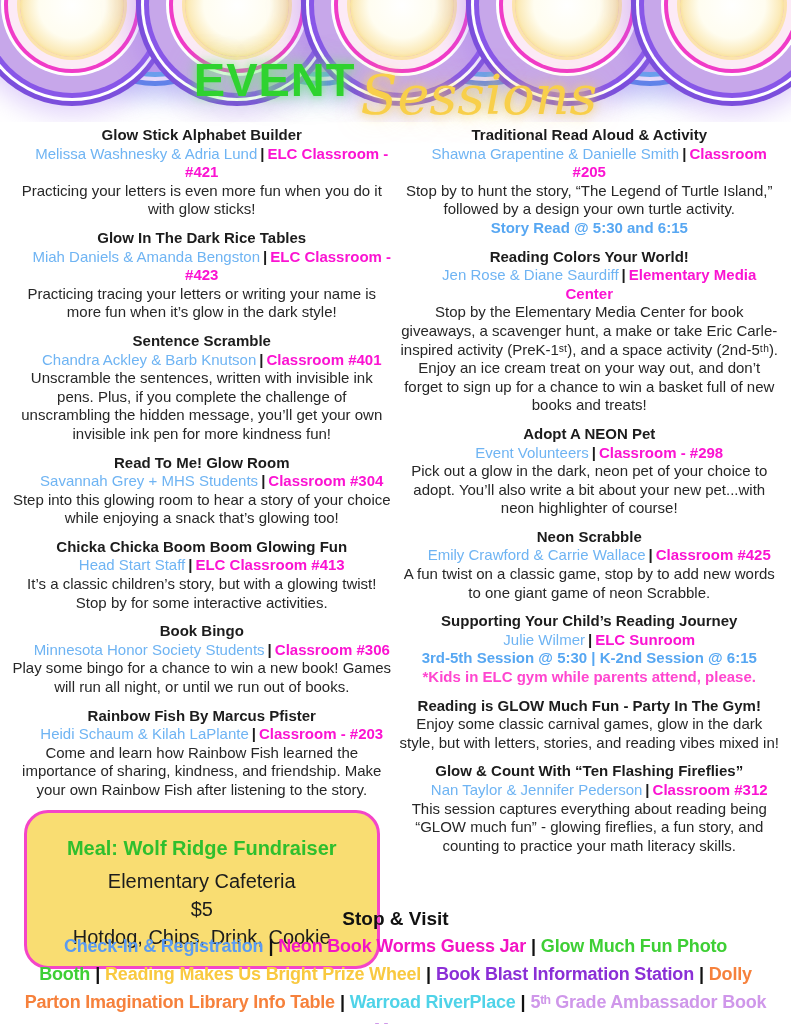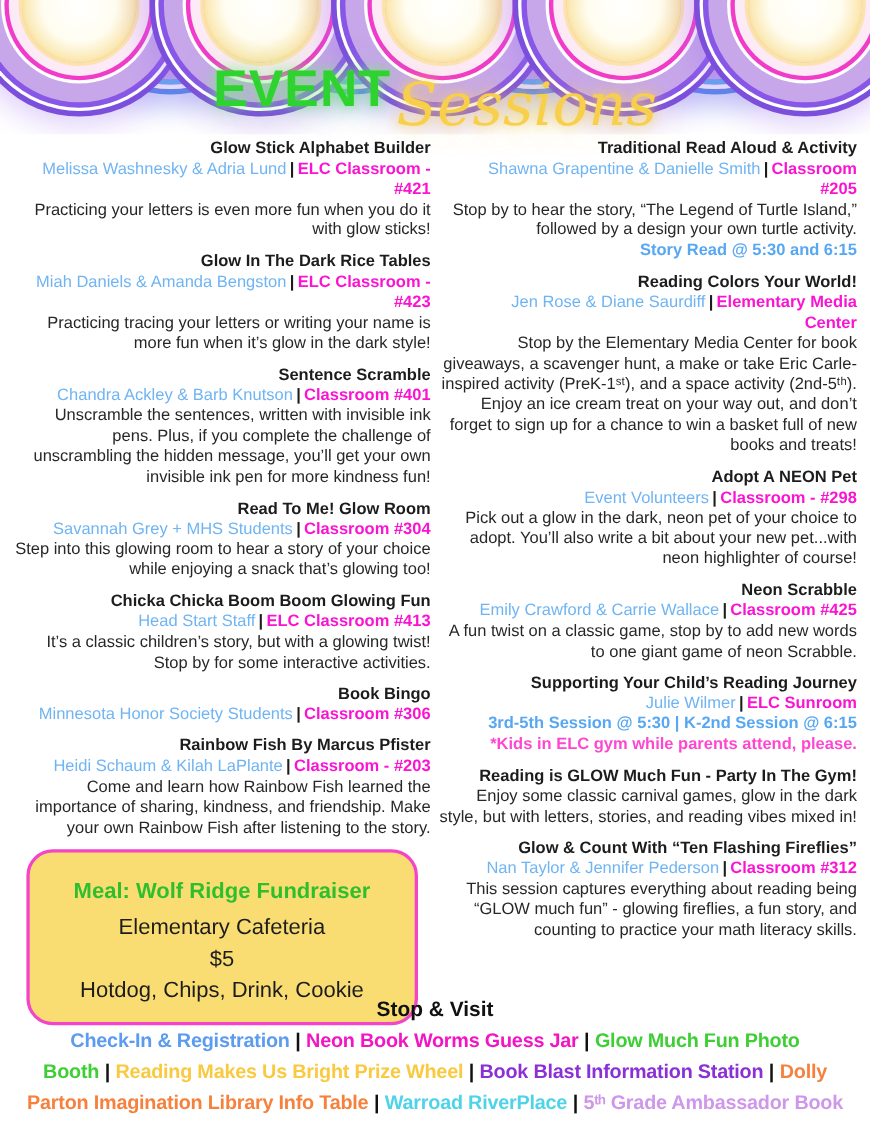--- a/index.html
+++ b/index.html
@@ -42,21 +42,21 @@
   }
   .t-script{
     display:inline-block;font-family:"DejaVu Serif","Liberation Serif",serif;font-style:italic;
     font-size:54px;color:var(--accent-yellow,#f8cf4a);margin-left:5px;position:relative;top:18px;
     text-shadow:0 0 10px rgba(250,214,90,.9),0 0 26px rgba(250,220,110,.55);
     text-align:center;
   }
   
   .columns{position:absolute;top:126px;left:12px;right:12px;display:flex;gap:8px;}
   .col{flex:1 1 0;min-width:0;}
-  .session{text-align:right;font-size:15px;line-height:1.24;margin-bottom:10px;}
+  .session{text-align:center;font-size:15px;line-height:1.24;margin-bottom:10px;}
   .session p{margin:0;}
   .s-title{font-weight:bold;color:#1c1c1c;}
   .s-presenters{color:var(--presenter-blue,#6fb4f3);margin-left:20px;}
   .s-pipe{color:#1c1c1c;font-weight:bold;margin:0 3px;}
   .s-loc{font-weight:bold;color:var(--location-magenta,#fb13d2);}
   .s-desc{color:#272727;}
   .s-note-blue{font-weight:bold;color:var(--note-blue,#57a7f2);}
   .s-note-pink{font-weight:bold;color:var(--note-pink,#ff46cf);}
   
   .meal-box{
@@ -127,20 +127,21 @@
   <div class="session">
     <p class="s-title">Chicka Chicka Boom Boom Glowing Fun</p>
     <p class="s-meta"><span class="s-presenters">Head Start Staff</span><span class="s-pipe">|</span><span class="s-loc">ELC Classroom #413</span></p>
     <p class="s-desc">It’s a classic children’s story, but with a glowing twist! Stop by for some interactive activities.</p>
 
   </div>
 
   <div class="session">
     <p class="s-title">Book Bingo</p>
     <p class="s-meta"><span class="s-presenters">Minnesota Honor Society Students</span><span class="s-pipe">|</span><span class="s-loc">Classroom  #306</span></p>
+    <p class="s-desc">Play some bingo for a chance to win a new book! Games will run all night, or until we run out of books.</p>
 
   </div>
 
   <div class="session">
     <p class="s-title">Rainbow Fish By Marcus Pfister</p>
     <p class="s-meta"><span class="s-presenters">Heidi Schaum &amp; Kilah LaPlante</span><span class="s-pipe">|</span><span class="s-loc">Classroom - #203</span></p>
     <p class="s-desc">Come and learn how Rainbow Fish learned the importance of sharing, kindness, and friendship. Make your own Rainbow Fish after listening to the story.</p>
 
   </div>
 </div>
@@ -152,21 +153,21 @@
             <div class="meal-line">$5</div>
             <div class="meal-line">Hotdog, Chips, Drink, Cookie</div>
           </div>
       </div>
     </div>
     <div class="col">
       <div>
   <div class="session">
     <p class="s-title">Traditional Read Aloud &amp; Activity</p>
     <p class="s-meta"><span class="s-presenters">Shawna Grapentine &amp; Danielle Smith</span><span class="s-pipe">|</span><span class="s-loc">Classroom  #205</span></p>
-    <p class="s-desc">Stop by to hear the story, “The Legend of Turtle Island,” followed by a design your own turtle activity.</p>
+    <p class="s-desc">Stop by to hunt the story, “The Legend of Turtle Island,” followed by a design your own turtle activity.</p>
     <p class="s-note-blue">Story Read @ 5:30 and 6:15</p>
 
   </div>
 
   <div class="session">
     <p class="s-title">Reading Colors Your World!</p>
     <p class="s-meta"><span class="s-presenters">Jen Rose &amp; Diane Saurdiff</span><span class="s-pipe">|</span><span class="s-loc">Elementary Media Center</span></p>
     <p class="s-desc">Stop by the Elementary Media Center for book giveaways, a scavenger hunt, a make or take Eric Carle-inspired activity (PreK-1ˢᵗ), and a space activity (2nd-5ᵗʰ). Enjoy an ice cream treat on your way out, and don’t forget to sign up for a chance to win a basket full of new books and treats!</p>
 
   </div>

